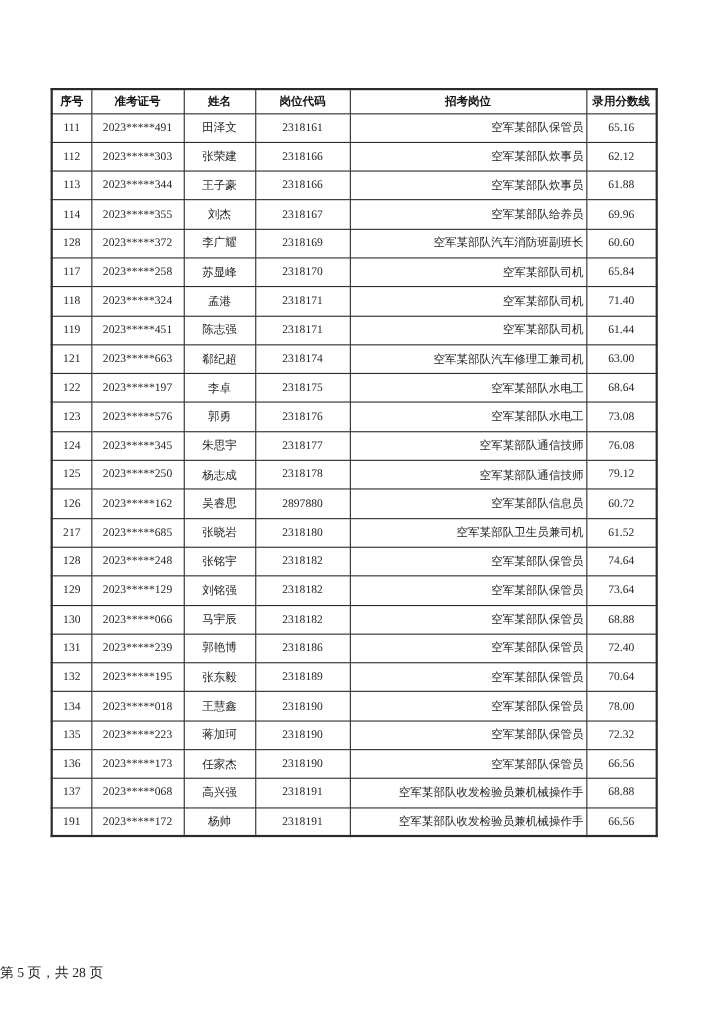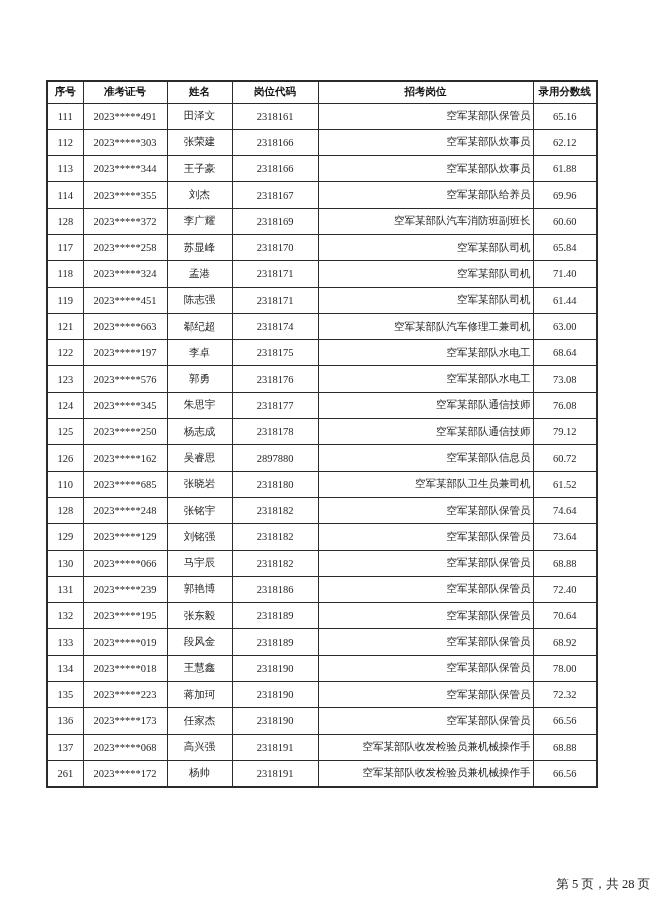--- a/index.html
+++ b/index.html
@@ -43,21 +43,21 @@
   
   table.score-table td:nth-child(5) {
     text-align: right;
     padding-left: 5px;
     font-family: Liberation Mono, monospace;
   }
   .footer {
     position: absolute;
     left: 0; top: 876px;
     width: 100%;
-    text-align: right;
+    text-align: left;
     font-size: 12.5px;
     color: #1f1f1f;
   }
 </style>
 </head>
 <body>
 
 <div class="page">
 
   <table class="score-table">
@@ -186,21 +186,21 @@
         </tr>
         <tr>
           <td>126</td>
           <td>2023*****162</td>
           <td>吴睿思</td>
           <td>2897880</td>
           <td>空军某部队信息员</td>
           <td>60.72</td>
         </tr>
         <tr>
-          <td>110</td>
+          <td>217</td>
           <td>2023*****685</td>
           <td>张晓岩</td>
           <td>2318180</td>
           <td>空军某部队卫生员兼司机</td>
           <td>61.52</td>
         </tr>
         <tr>
           <td>128</td>
           <td>2023*****248</td>
           <td>张铭宇</td>
@@ -232,28 +232,20 @@
           <td>空军某部队保管员</td>
           <td>72.40</td>
         </tr>
         <tr>
           <td>132</td>
           <td>2023*****195</td>
           <td>张东毅</td>
           <td>2318189</td>
           <td>空军某部队保管员</td>
           <td>70.64</td>
-        </tr>
-        <tr>
-          <td>133</td>
-          <td>2023*****019</td>
-          <td>段风金</td>
-          <td>2318189</td>
-          <td>空军某部队保管员</td>
-          <td>68.92</td>
         </tr>
         <tr>
           <td>134</td>
           <td>2023*****018</td>
           <td>王慧鑫</td>
           <td>2318190</td>
           <td>空军某部队保管员</td>
           <td>78.00</td>
         </tr>
         <tr>
@@ -274,21 +266,21 @@
         </tr>
         <tr>
           <td>137</td>
           <td>2023*****068</td>
           <td>高兴强</td>
           <td>2318191</td>
           <td>空军某部队收发检验员兼机械操作手</td>
           <td>68.88</td>
         </tr>
         <tr>
-          <td>261</td>
+          <td>191</td>
           <td>2023*****172</td>
           <td>杨帅</td>
           <td>2318191</td>
           <td>空军某部队收发检验员兼机械操作手</td>
           <td>66.56</td>
         </tr>
       </tbody>
   </table>
 
   <div class="footer">第 5 页，共 28 页</div>

